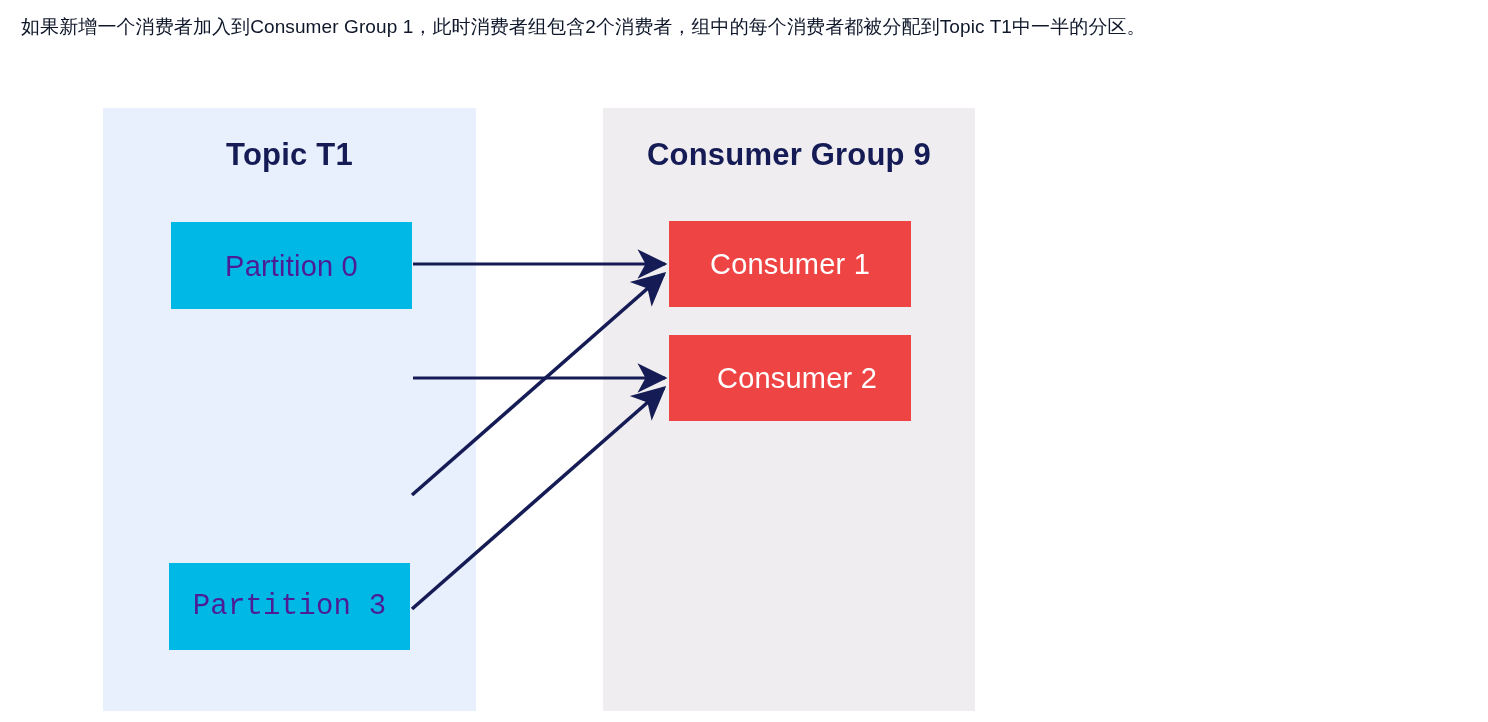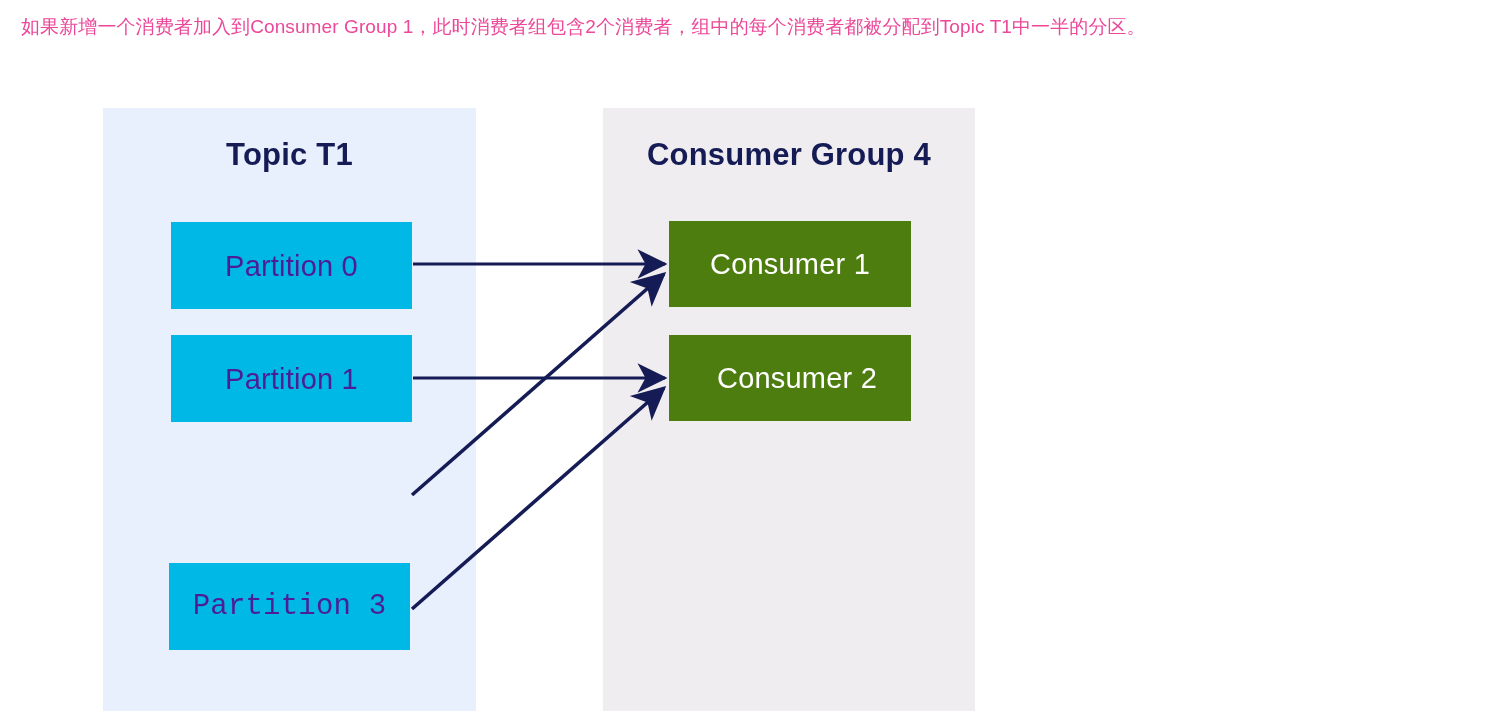--- a/index.html
+++ b/index.html
@@ -16,21 +16,21 @@
   }
 
   
   #caption {
     position: absolute;
     left: 21px;
     top: 13px;
     width: 1450px;
     font-size: 19px;
     line-height: 28px;
-    color: #ec4899;
+    color: #0f172a;
     white-space: nowrap;
     letter-spacing: 0.1px;
   }
 
   
   #diagram {
     position: absolute;
     left: 0;
     top: 16px;
     width: 1214px;
@@ -82,21 +82,21 @@
     letter-spacing: 0.2px;
   }
   .partition-box {
     background: #00b8e6;
     color: #4c1d95;
     width: 241px;
     height: 87px;
     left: 171px;
   }
   .consumer-box {
-    background: #4d7c0f;
+    background: #ef4444;
     color: #ffffff;
     width: 242px;
     height: 86px;
     left: 669px;
   }
 
   #partition-0 { top: 206px; }
   #partition-1 { top: 319px; }
   #partition-2 { top: 433px; left: 169px; }
   #partition-3 { top: 547px; left: 169px; font-family: Liberation Mono, monospace; }
@@ -119,21 +119,21 @@
 
 <div id="caption">如果新增一个消费者加入到Consumer Group 1，此时消费者组包含2个消费者，组中的每个消费者都被分配到Topic T1中一半的分区。</div>
 
 <div id="diagram">
 
   <div class="panel" id="panel-topic">
     <div class="panel-title">Topic T1</div>
   </div>
 
   <div class="panel" id="panel-group">
-    <div class="panel-title">Consumer Group 4</div>
+    <div class="panel-title">Consumer Group 9</div>
   </div>
 
   <svg id="arrows" viewBox="0 0 1488 722">
     <defs>
       <marker id="ah" markerWidth="11" markerHeight="11" refX="9.2" refY="5.5" orient="auto" markerUnits="strokeWidth">
         <path d="M0.6,0.9 L10,5.5 L0.6,10.1 L3.1,5.5 Z" fill="#151b54"></path>
       </marker>
     </defs>
 
     <line x1="413" y1="248" x2="665" y2="248" stroke="#151b54" stroke-width="3.2" marker-end="url(#ah)"></line>
@@ -141,23 +141,20 @@
     <line x1="413" y1="362" x2="665" y2="362" stroke="#151b54" stroke-width="3.2" marker-end="url(#ah)"></line>
 
     <line x1="412" y1="479" x2="664" y2="258" stroke="#151b54" stroke-width="3.6" marker-end="url(#ah)"></line>
 
     <line x1="412" y1="593" x2="664" y2="372" stroke="#151b54" stroke-width="3.6" marker-end="url(#ah)"></line>
   </svg>
 
   <div class="node-box partition-box" id="partition-0">
     <span>Partition 0</span>
   </div>
-  <div class="node-box partition-box" id="partition-1">
-    <span>Partition 1</span>
-  </div>
   <div class="node-box partition-box" id="partition-3">
     <span>Partition 3</span>
   </div>
 
   <div class="node-box consumer-box" id="consumer-1">
     <span>Consumer 1</span>
   </div>
   <div class="node-box consumer-box" id="consumer-2">
     <span>Consumer 2</span>
   </div>

